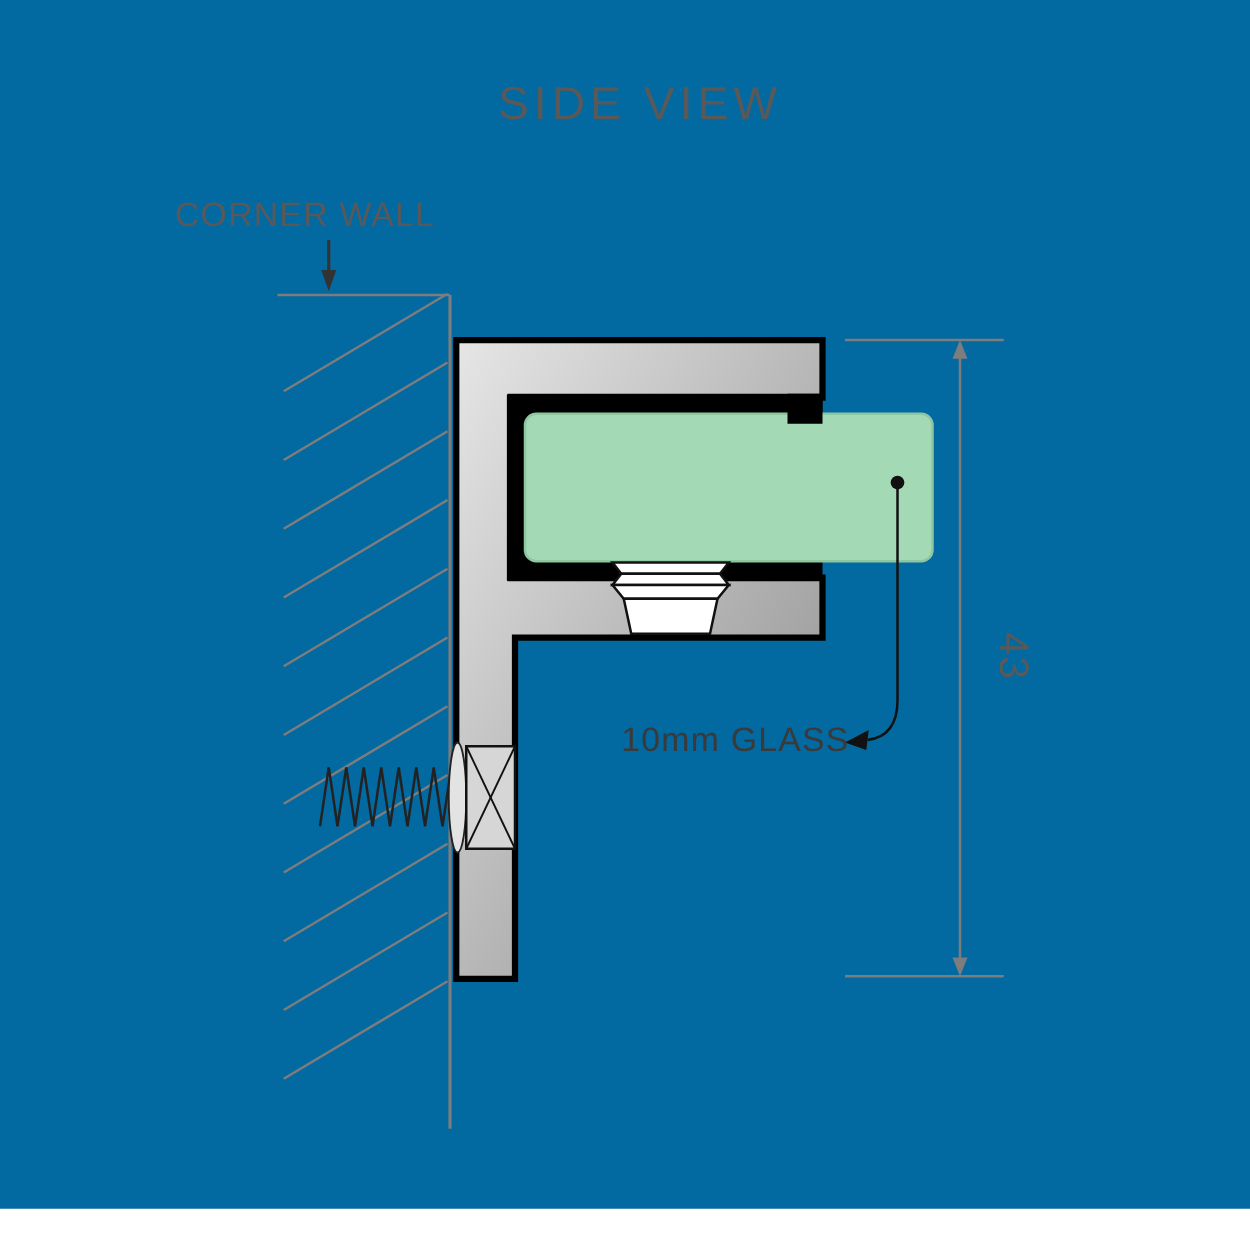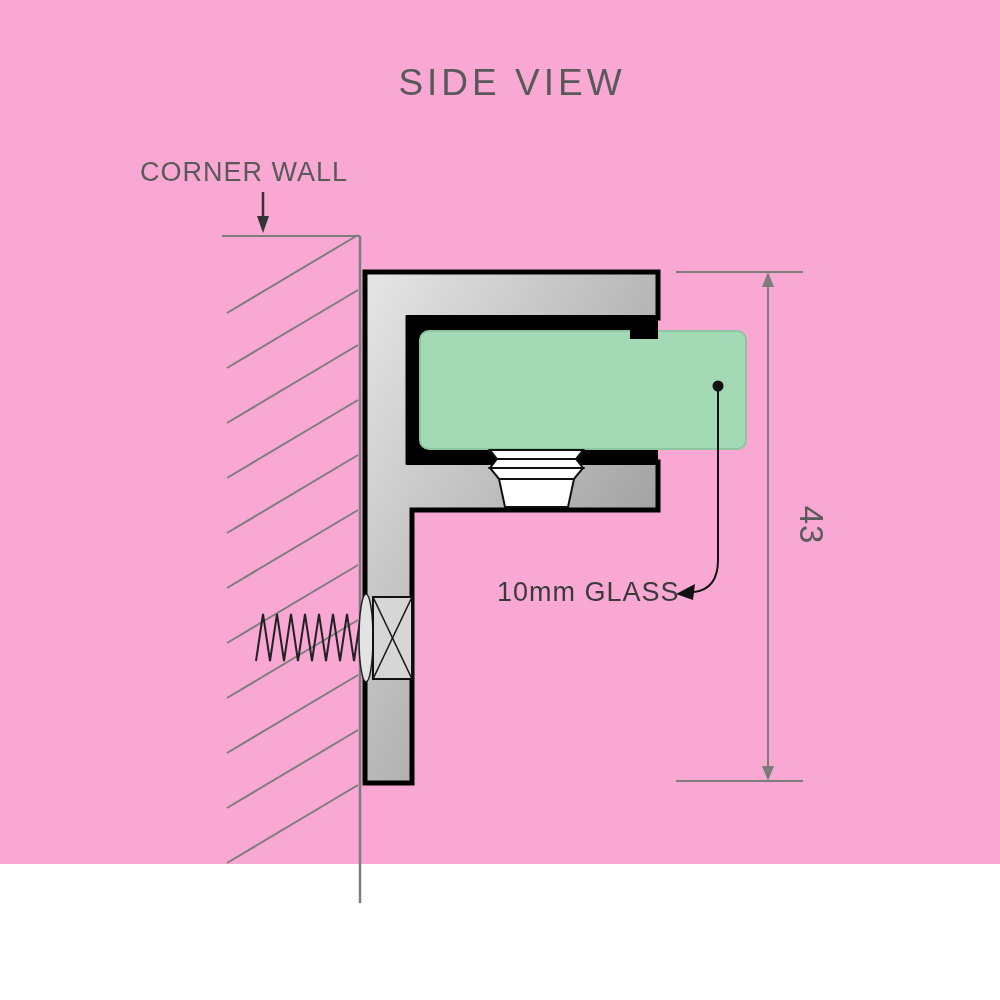--- a/index.html
+++ b/index.html
@@ -7,22 +7,22 @@
     padding: 0;
     background: #ffffff;
     width: 1000px;
     height: 1000px;
     overflow: hidden;
     font-family: "Liberation Sans", sans-serif;
   }
   .stage {
     position: relative;
     width: 1000px;
-    height: 864px;
-    background: #f9a8d4;
+    height: 967px;
+    background: #0369a1;
   }
   svg text {
     font-family: "Liberation Sans", sans-serif;
   }
   .t-gray  { fill: #595959; }
   .t-dark  { fill: #3a3a3a; }
   .title-text   { font-size: 37px; letter-spacing: 4px; }
   .label-text   { font-size: 27px; letter-spacing: 1px; }
   .dim-text     { font-size: 33px; letter-spacing: 1px; }
 </style>

